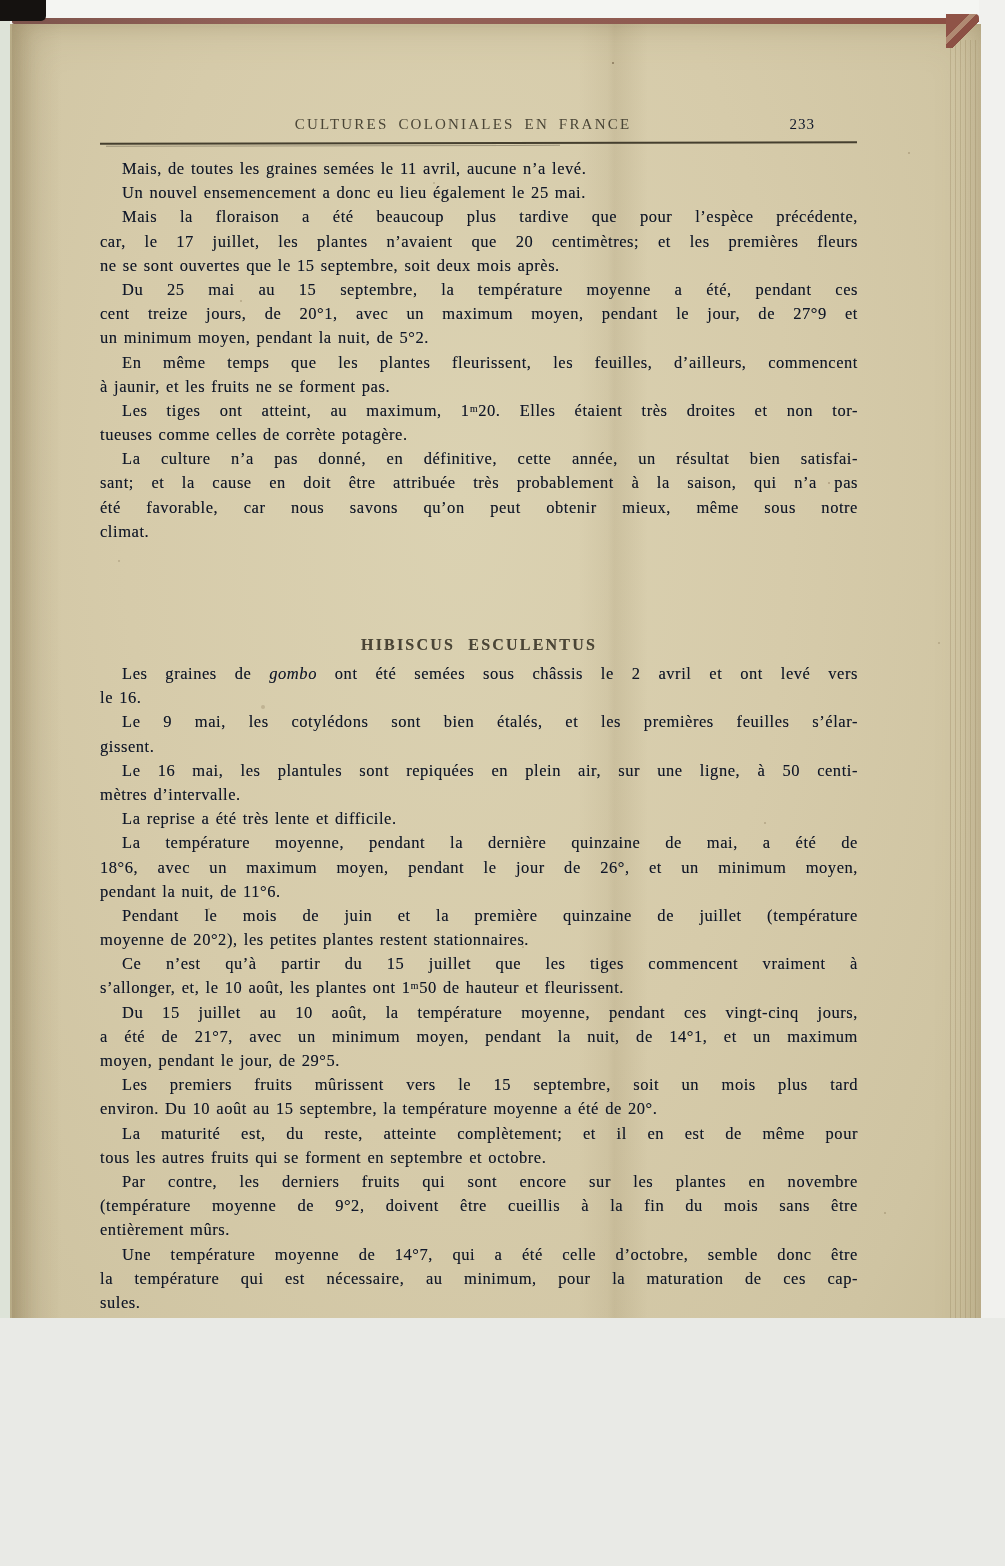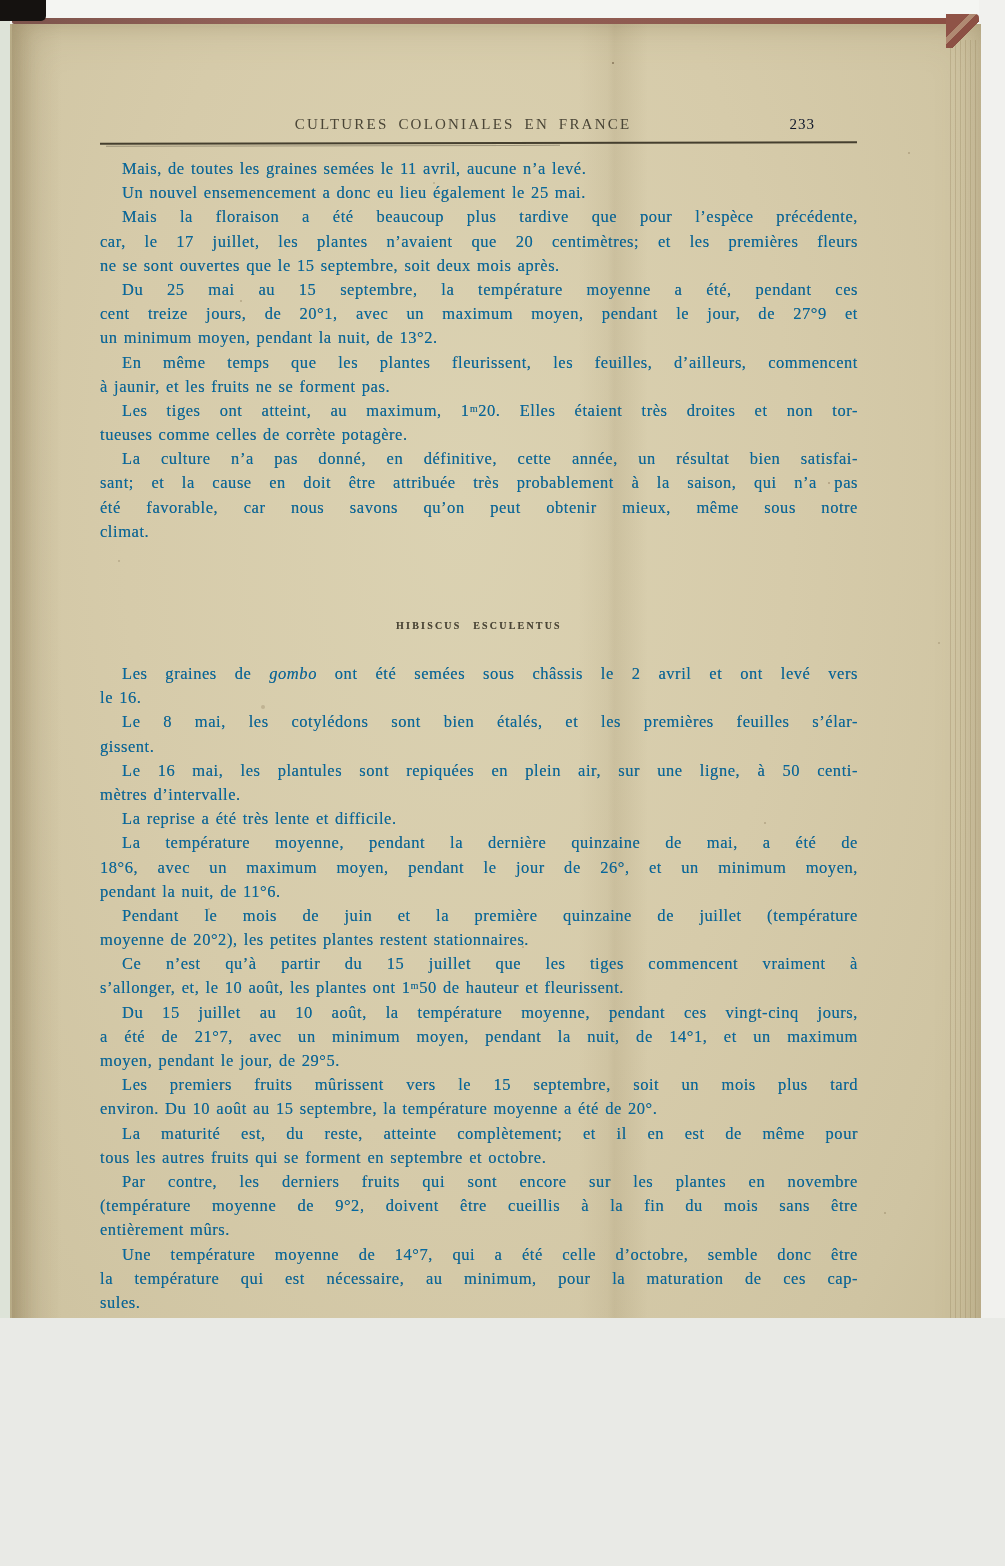--- a/index.html
+++ b/index.html
@@ -60,31 +60,31 @@
   .ink{color:#443f33;}
   .running-header{position:absolute;left:100px;top:116px;width:726px;text-align:center;
     font-size:15px;letter-spacing:2.2px;word-spacing:4px;color:#4a4536;}
   .page-number{position:absolute;left:745px;top:116px;width:70px;text-align:right;
     font-size:15px;letter-spacing:1px;color:#0f172a;}
   .header-rule{position:absolute;left:100px;top:142px;width:757px;height:2px;background:#453f2f;
     transform:rotate(-.12deg);}
   .header-rule::after{content:"";position:absolute;left:6px;top:3px;width:60%;height:1px;background:rgba(69,63,47,.4);}
 
   .textblock{position:absolute;left:100px;width:758px;font-size:16.5px;line-height:24.2px;
-    letter-spacing:.55px;word-spacing:1.5px;color:#0369a1;
+    letter-spacing:.55px;word-spacing:1.5px;color:#0f172a;
     text-shadow:0 0 .4px rgba(68,63,51,.55);}
   #sec1{top:157px;}
   #sec2{top:662px;}
   .bline{height:24.2px;overflow:hidden;text-align:left;}
   .bline.fill{text-align:justify;text-align-last:justify;}
   .bline.ind{text-indent:22px;}
   .it{font-style:italic;}
 
-  .species-heading{position:absolute;left:100px;top:620px;width:758px;text-align:center;
-    font-size:10px;letter-spacing:2.2px;word-spacing:7px;color:#4a4536;font-weight:bold;
+  .species-heading{position:absolute;left:100px;top:636px;width:758px;text-align:center;
+    font-size:16px;letter-spacing:2.2px;word-spacing:7px;color:#4a4536;font-weight:bold;
     text-shadow:0 0 .3px rgba(74,69,54,.5);}
   .footnote-mark{position:absolute;left:731px;top:1342px;font-size:14px;color:#504a38;}
 
   .source-credit{position:absolute;right:6px;top:1540px;
     font-family:"Liberation Sans","DejaVu Sans",sans-serif;
     font-size:18px;color:#515154;letter-spacing:.2px;}
 </style>
 </head>
 <body>
 
@@ -114,37 +114,37 @@
   <div class="header-rule"></div>
 
   <div id="sec1" class="textblock">
       <div class="bline ind"><span>Mais, de toutes les graines semées le 11 avril, aucune n’a levé.</span></div>
       <div class="bline ind"><span>Un nouvel ensemencement a donc eu lieu également le 25 mai.</span></div>
       <div class="bline ind fill"><span>Mais la floraison a été beaucoup plus tardive que pour l’espèce précédente,</span></div>
       <div class="bline fill"><span>car, le 17 juillet, les plantes n’avaient que 20 centimètres; et les premières fleurs</span></div>
       <div class="bline"><span>ne se sont ouvertes que le 15 septembre, soit deux mois après.</span></div>
       <div class="bline ind fill"><span>Du 25 mai au 15 septembre, la température moyenne a été, pendant ces</span></div>
       <div class="bline fill"><span>cent treize jours, de 20°1, avec un maximum moyen, pendant le jour, de 27°9 et</span></div>
-      <div class="bline"><span>un minimum moyen, pendant la nuit, de 13°2.</span></div>
+      <div class="bline"><span>un minimum moyen, pendant la nuit, de 5°2.</span></div>
       <div class="bline ind fill"><span>En même temps que les plantes fleurissent, les feuilles, d’ailleurs, commencent</span></div>
       <div class="bline"><span>à jaunir, et les fruits ne se forment pas.</span></div>
       <div class="bline ind fill"><span>Les tiges ont atteint, au maximum, 1ᵐ20. Elles étaient très droites et non tor-</span></div>
       <div class="bline"><span>tueuses comme celles de corrète potagère.</span></div>
       <div class="bline ind fill"><span>La culture n’a pas donné, en définitive, cette année, un résultat bien satisfai-</span></div>
       <div class="bline fill"><span>sant; et la cause en doit être attribuée très probablement à la saison, qui n’a pas</span></div>
       <div class="bline fill"><span>été favorable, car nous savons qu’on peut obtenir mieux, même sous notre</span></div>
       <div class="bline"><span>climat.</span></div>
     </div>
 
   <div class="species-heading">HIBISCUS ESCULENTUS</div>
 
   <div id="sec2" class="textblock">
       <div class="bline ind fill"><span>Les graines de </span><span class="it">gombo</span><span> ont été semées sous châssis le 2 avril et ont levé vers</span></div>
       <div class="bline"><span>le 16.</span></div>
-      <div class="bline ind fill"><span>Le 8 mai, les cotylédons sont bien étalés, et les premières feuilles s’élar-</span></div>
+      <div class="bline ind fill"><span>Le 9 mai, les cotylédons sont bien étalés, et les premières feuilles s’élar-</span></div>
       <div class="bline"><span>gissent.</span></div>
       <div class="bline ind fill"><span>Le 16 mai, les plantules sont repiquées en plein air, sur une ligne, à 50 centi-</span></div>
       <div class="bline"><span>mètres d’intervalle.</span></div>
       <div class="bline ind"><span>La reprise a été très lente et difficile.</span></div>
       <div class="bline ind fill"><span>La température moyenne, pendant la dernière quinzaine de mai, a été de</span></div>
       <div class="bline fill"><span>18°6, avec un maximum moyen, pendant le jour de 26°, et un minimum moyen,</span></div>
       <div class="bline"><span>pendant la nuit, de 11°6.</span></div>
       <div class="bline ind fill"><span>Pendant le mois de juin et la première quinzaine de juillet (température</span></div>
       <div class="bline"><span>moyenne de 20°2), les petites plantes restent stationnaires.</span></div>
       <div class="bline ind fill"><span>Ce n’est qu’à partir du 15 juillet que les tiges commencent vraiment à</span></div>

